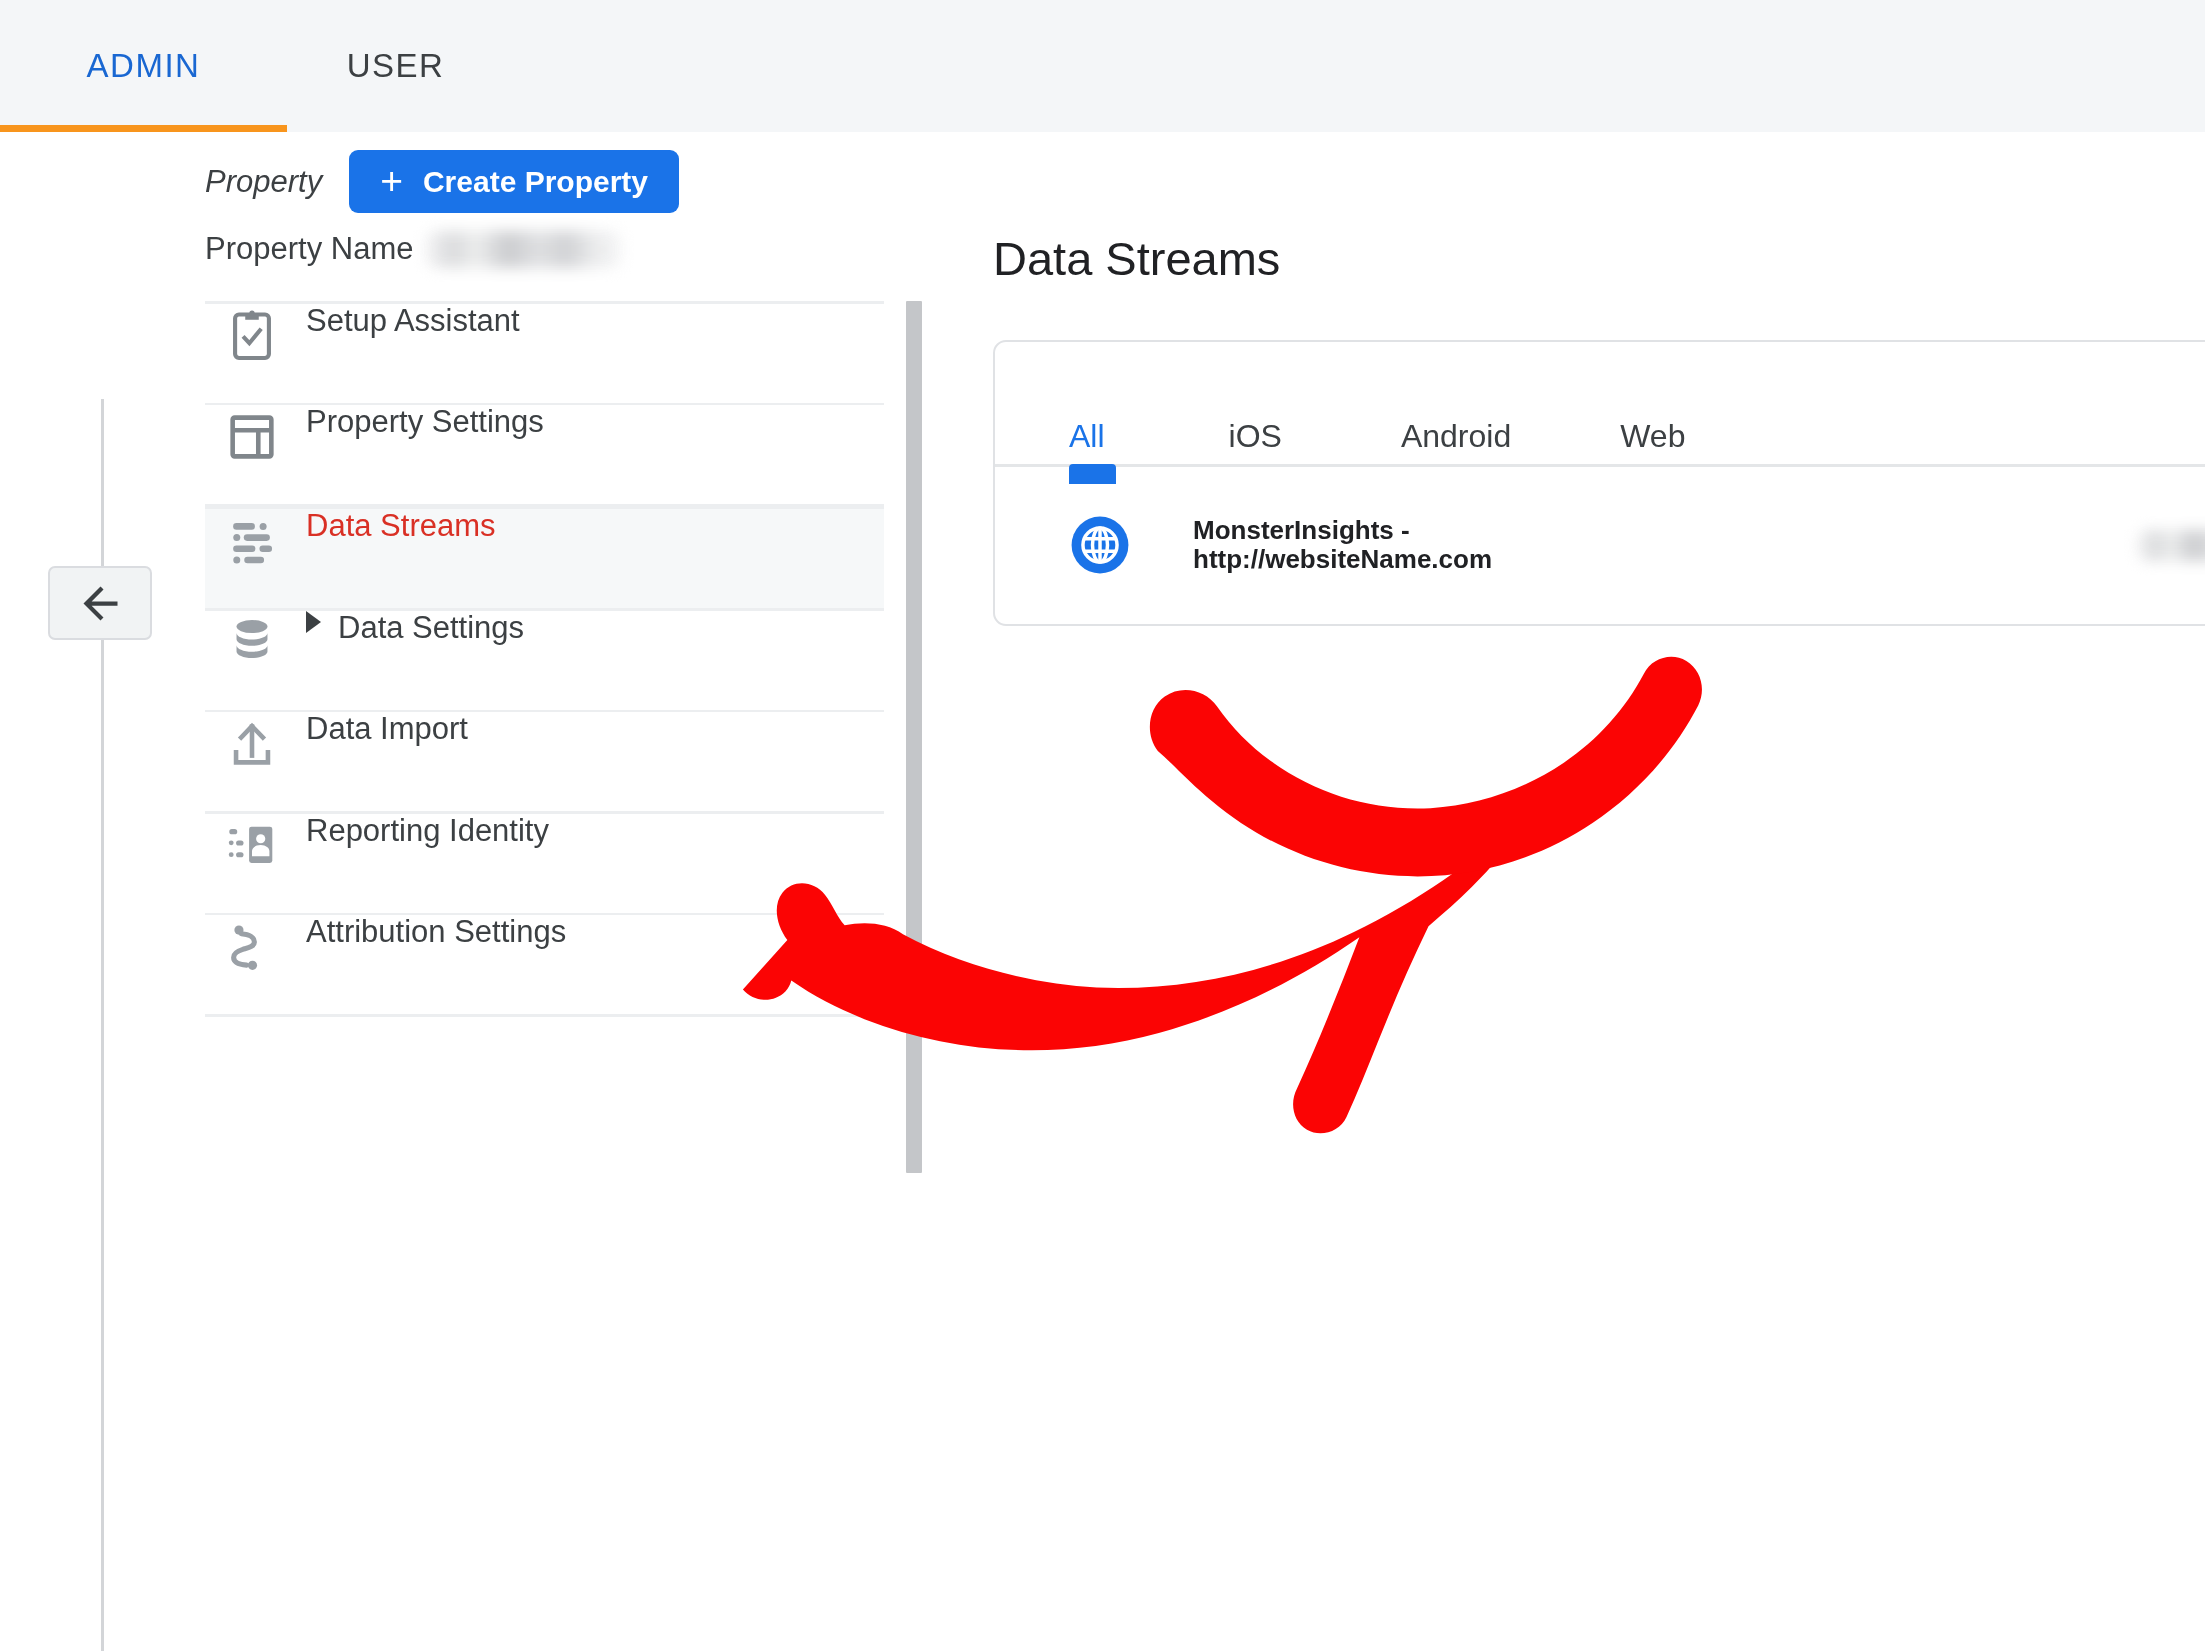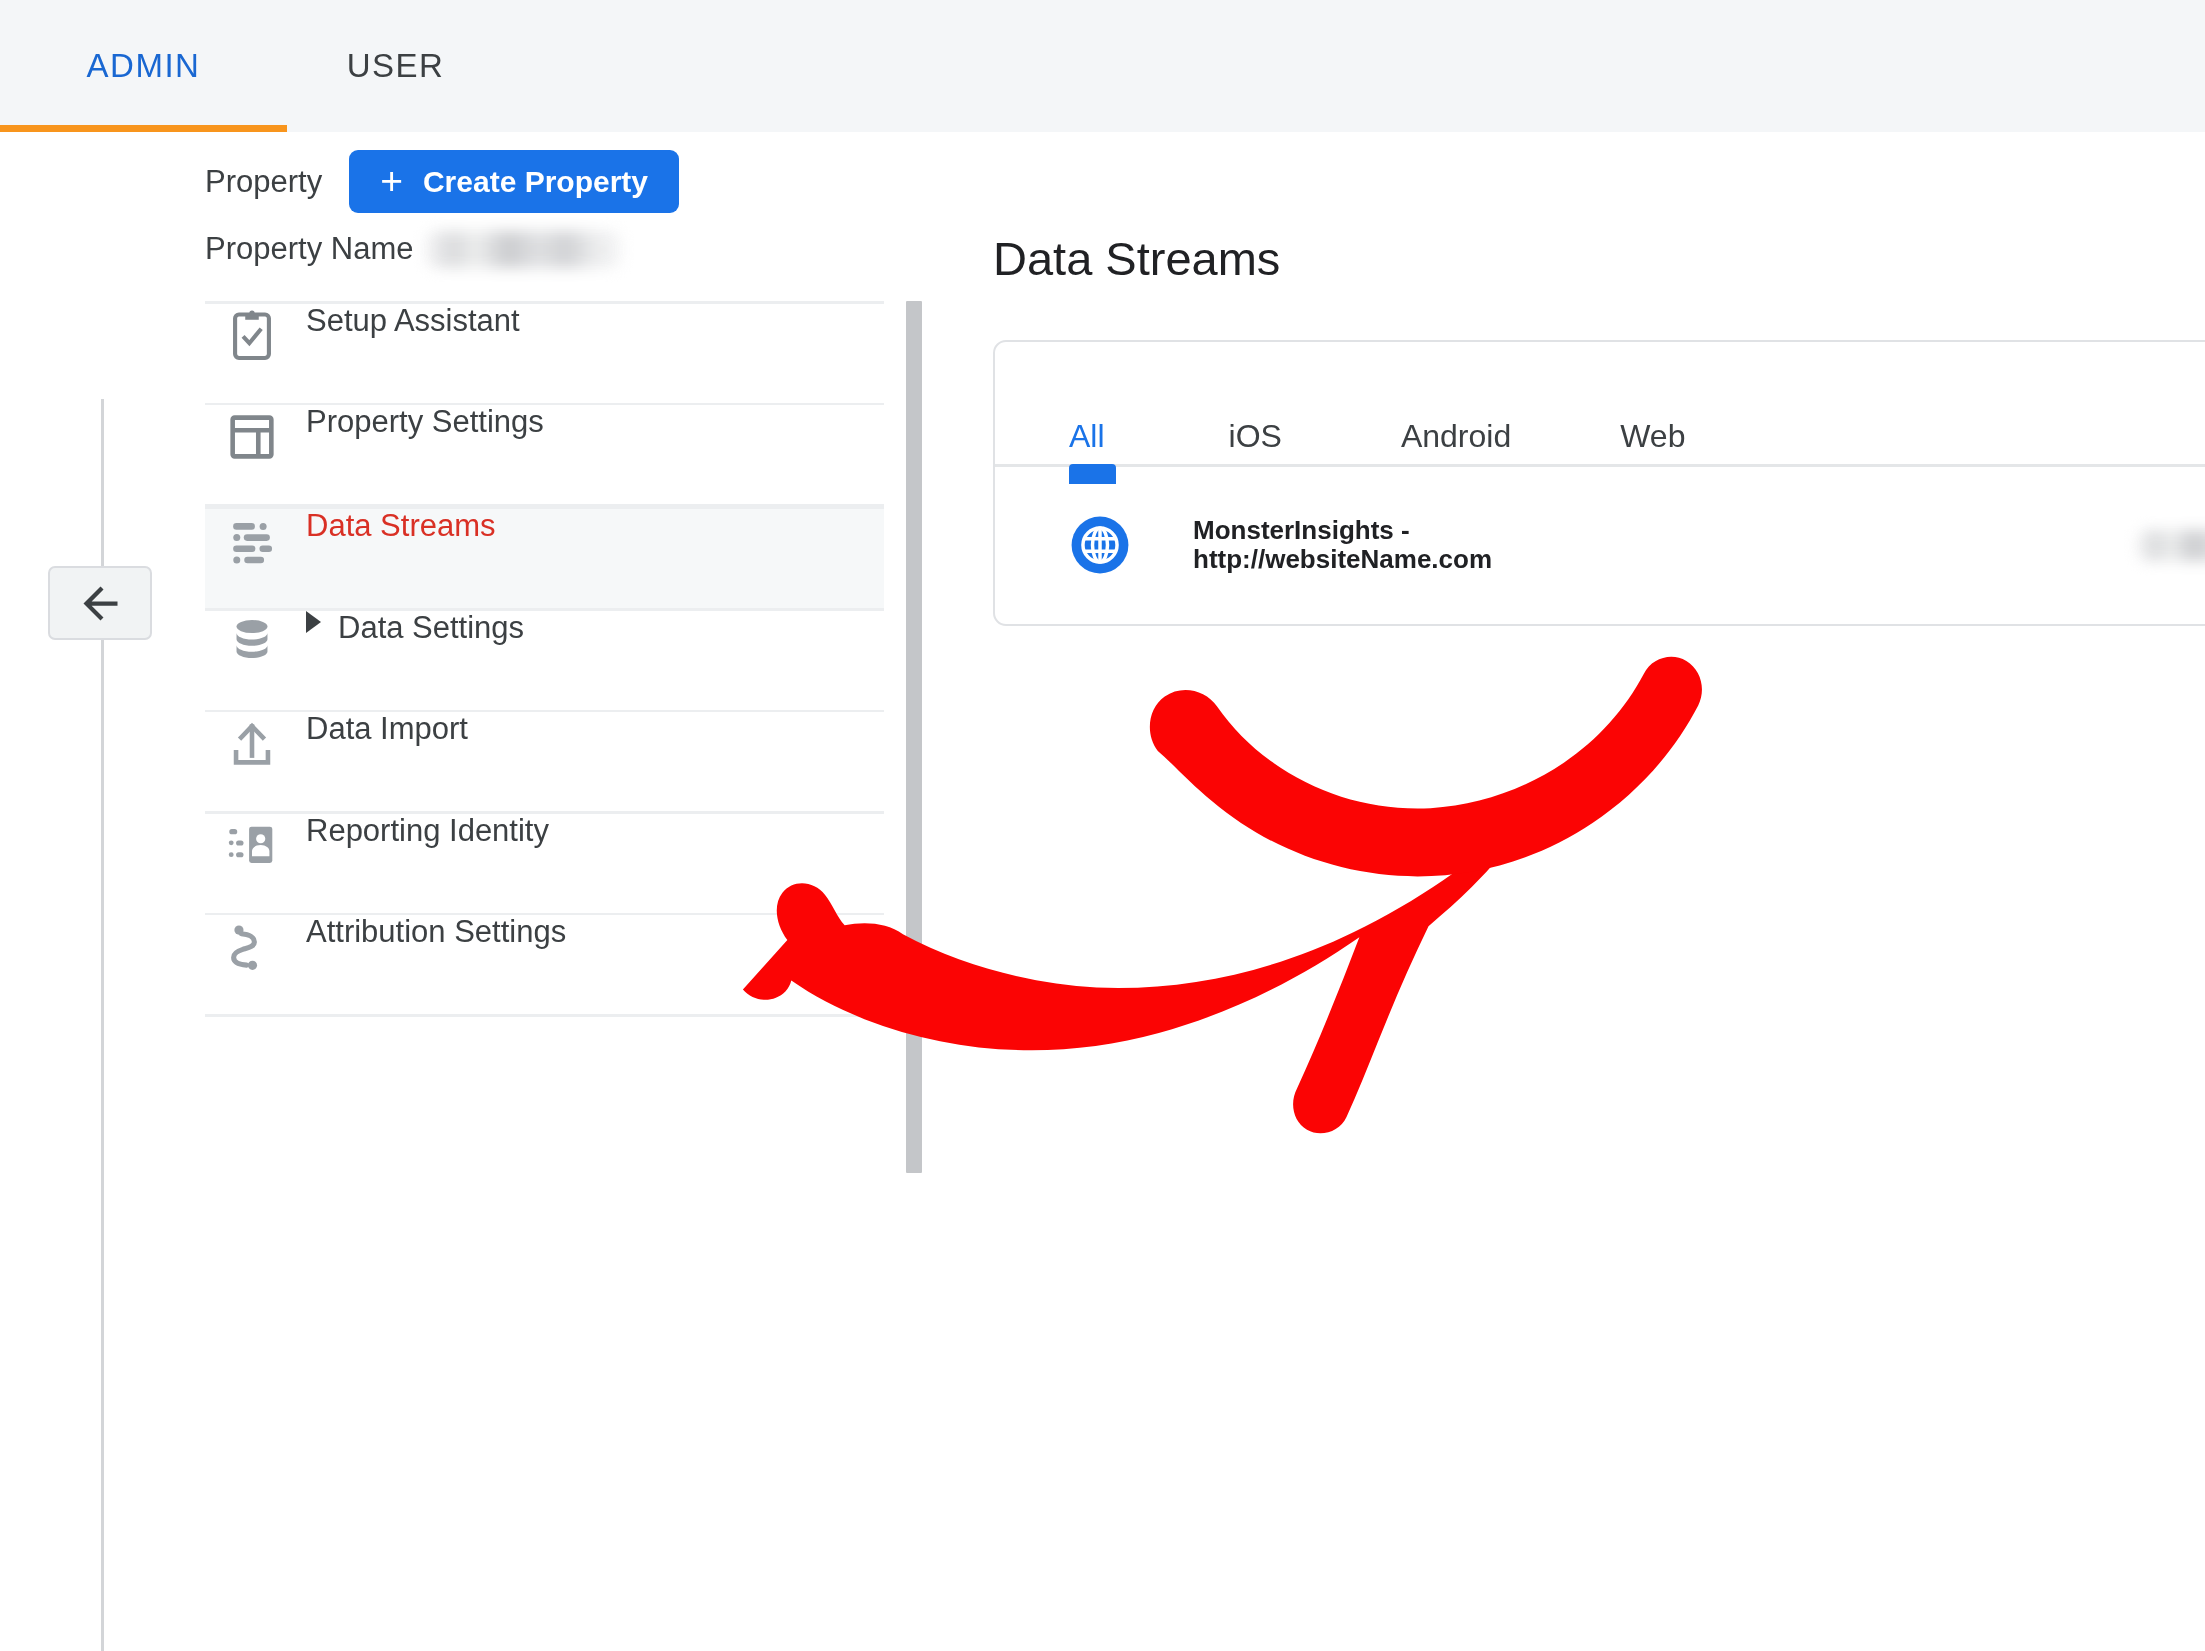--- a/index.html
+++ b/index.html
@@ -41,21 +41,21 @@
     position:absolute; left:48px; top:434px; width:104px; height:74px;
     background:#f1f3f4; border:2px solid #dadce0; border-radius:7px;
     display:flex; align-items:center; justify-content:center; cursor:pointer;
   }
   .back-btn svg { width:51px; height:51px; display:block; }
 
   
   .sidebar { position:absolute; left:205px; top:0; width:679px; }
 
   .prop-header { display:flex; align-items:center; height:99px; padding-left:0; }
-  .prop-label { font-size:31px; color:#3c4043; margin-right:27px; white-space:nowrap;}
+  .prop-label { font-size:31px; color:#3c4043; margin-right:27px; white-space:nowrap;font-style:italic;}
   .create-btn {
     display:flex; align-items:center; gap:20px;
     background:#1a73e8; color:#fff; border:none; border-radius:9px;
     height:63px; padding:0 31px; font-size:30px; font-weight:700;
     font-family:"Liberation Sans", sans-serif; cursor:pointer; white-space:nowrap;
   }
   .plus-ico { font-size:39px; font-weight:400; line-height:1; margin-top:-3px; }
 
   .prop-name-row { display:flex; height:70px; }
   .prop-name-label { font-size:31px; color:#3c4043; white-space:nowrap; }

